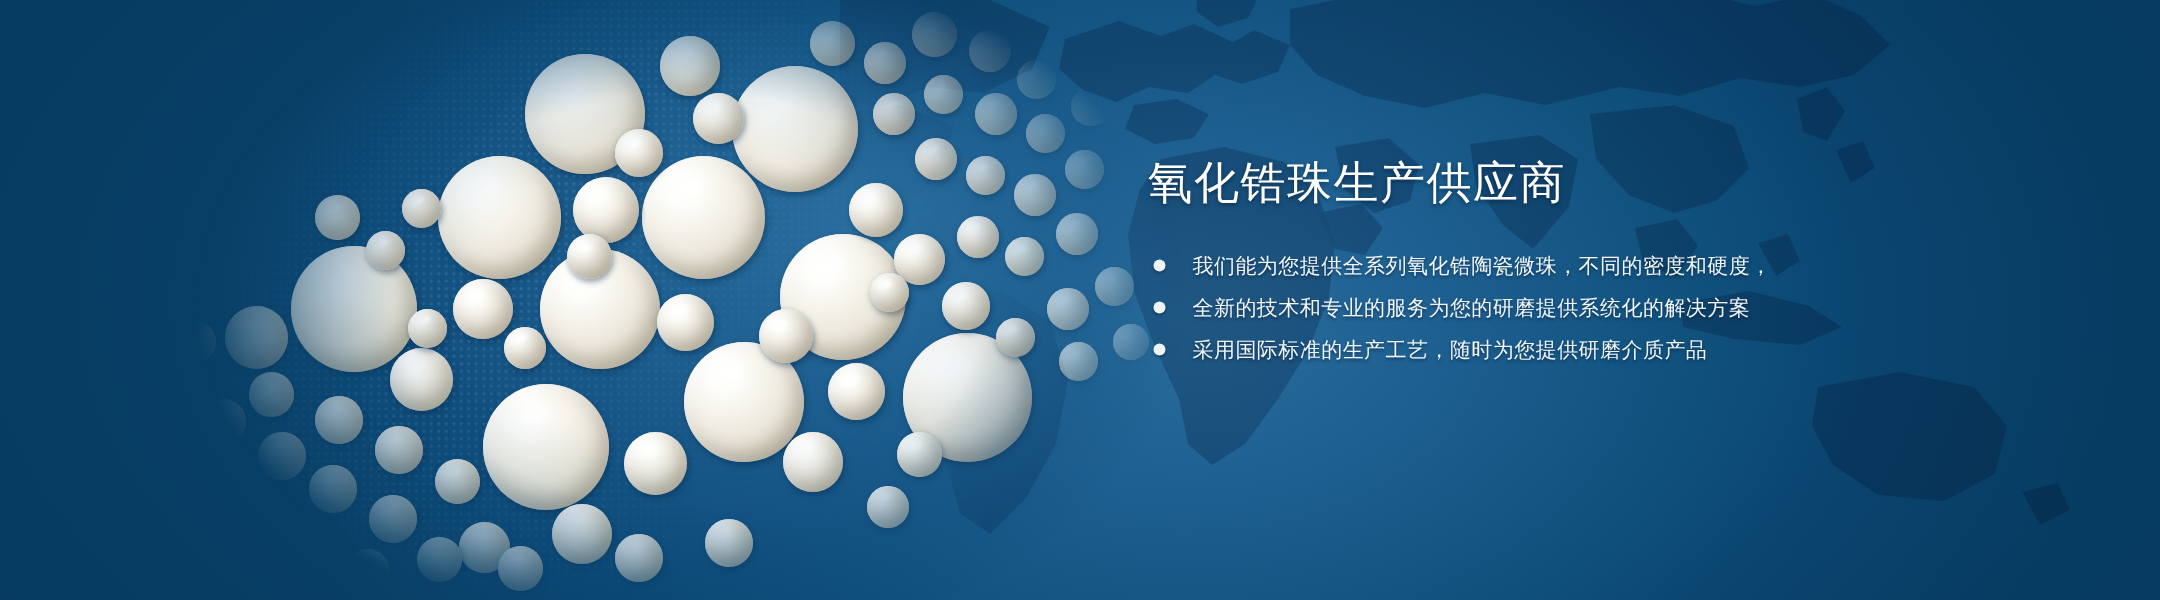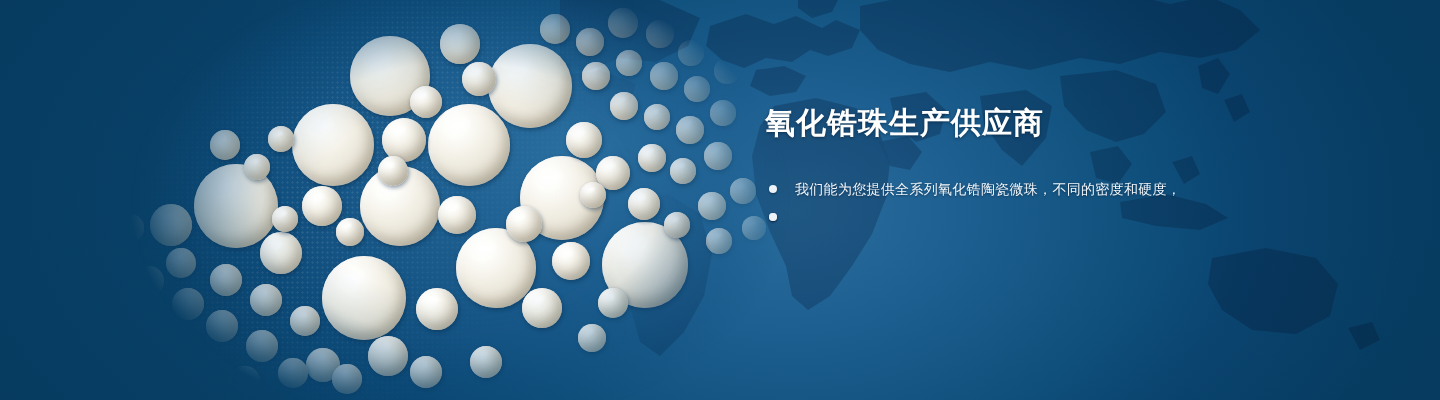--- a/index.html
+++ b/index.html
@@ -100,26 +100,26 @@
   
   .copy{
     position:absolute;
     left:765px; top:104px;
     width:450px;
   }
   .headline{
     color:#ffffff;
     font-size:30px;
     line-height:38px;
-    font-weight:700;
+    font-weight:400;
     letter-spacing:1px;
     text-shadow:0 1px 3px rgba(0,22,44,.55);
     white-space:nowrap;
   }
-  .bullets{ margin-top:36px; list-style:none; }
+  .bullets{ margin-top:24px; list-style:none; }
   .bullet{
     position:relative;
     padding-left:30px;
     color:#f2f6fa;
     font-size:14px;
     line-height:22px;
     letter-spacing:.3px;
     margin-bottom:6px;
     text-shadow:0 1px 2px rgba(0,22,44,.5);
   }
@@ -273,22 +273,24 @@
 
     <ul class="bullets">
 
       <li class="bullet">
         <span class="dot"></span>
         <span>我们能为您提供全系列氧化锆陶瓷微珠，不同的密度和硬度，</span>
       </li>
 
       <li class="bullet">
         <span class="dot"></span>
+        <span>全新的技术和专业的服务为您的研磨提供系统化的解决方案</span>
       </li>
 
       <li class="bullet">
         <span class="dot"></span>
+        <span>采用国际标准的生产工艺，随时为您提供研磨介质产品</span>
       </li>
 
     </ul>
   </div>
 
 </div>
 
 </body></html>

